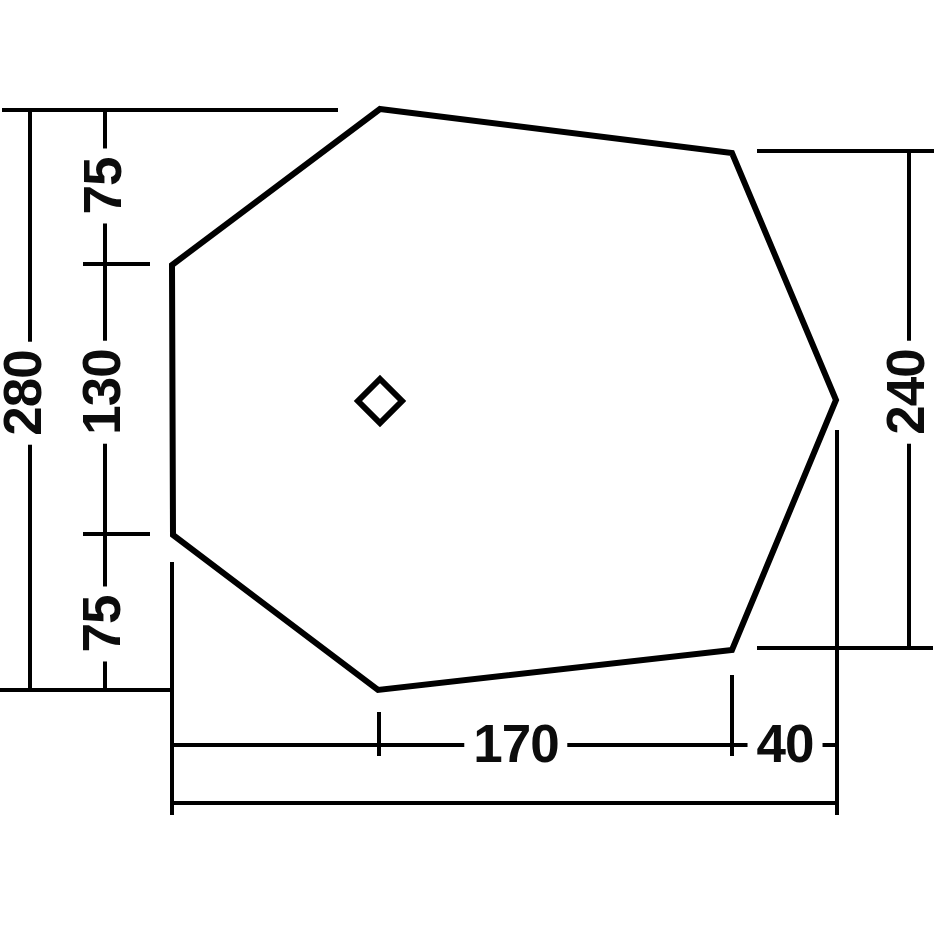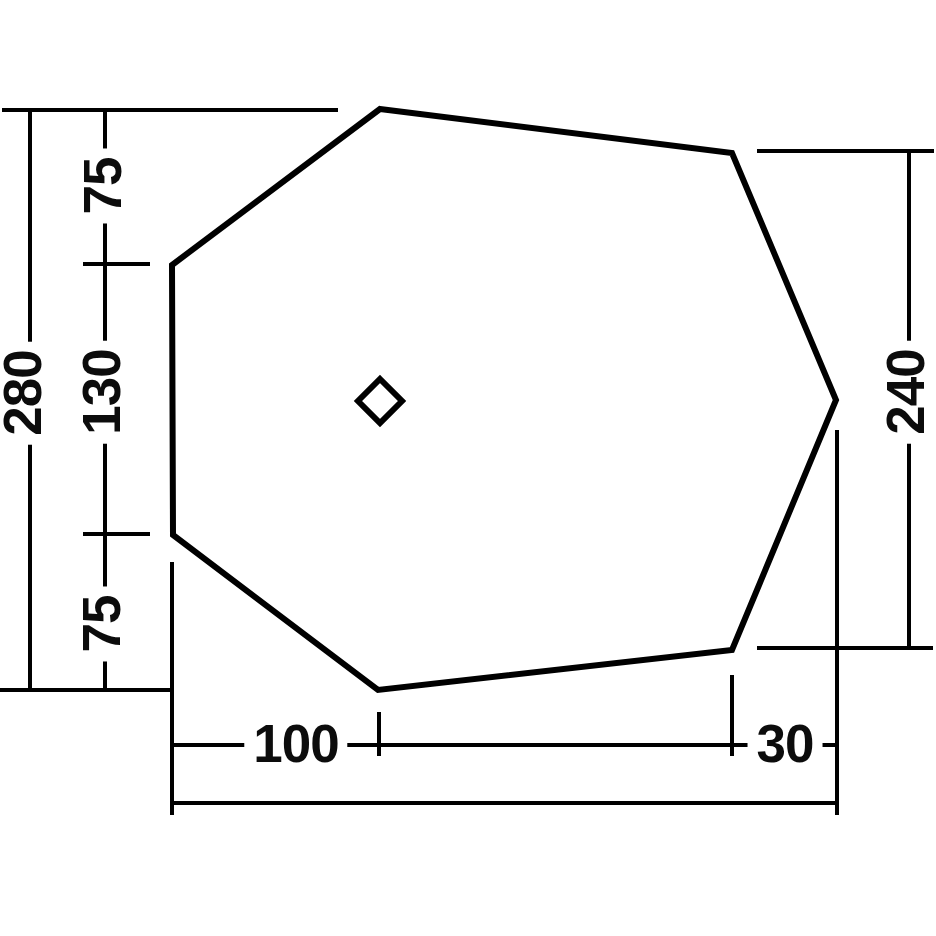--- a/index.html
+++ b/index.html
@@ -79,19 +79,19 @@
   <div class="dim-label vertical" style="left:23px;  top:393px;">280</div>
 
   <div class="dim-label vertical" style="left:103px; top:186px;">75</div>
 
   <div class="dim-label vertical" style="left:102px; top:392px;">130</div>
 
   <div class="dim-label vertical" style="left:102px; top:624px;">75</div>
 
   <div class="dim-label vertical" style="left:906px; top:392px;">240</div>
 
-  <div class="dim-label" style="left:296px; top:744px;">100</div>
 
+  <div class="dim-label" style="left:516px; top:744px;">170</div>
 
-  <div class="dim-label" style="left:785px; top:744px;">30</div>
+  <div class="dim-label" style="left:785px; top:744px;">40</div>
 
 
 </div>
 
 </body></html>

